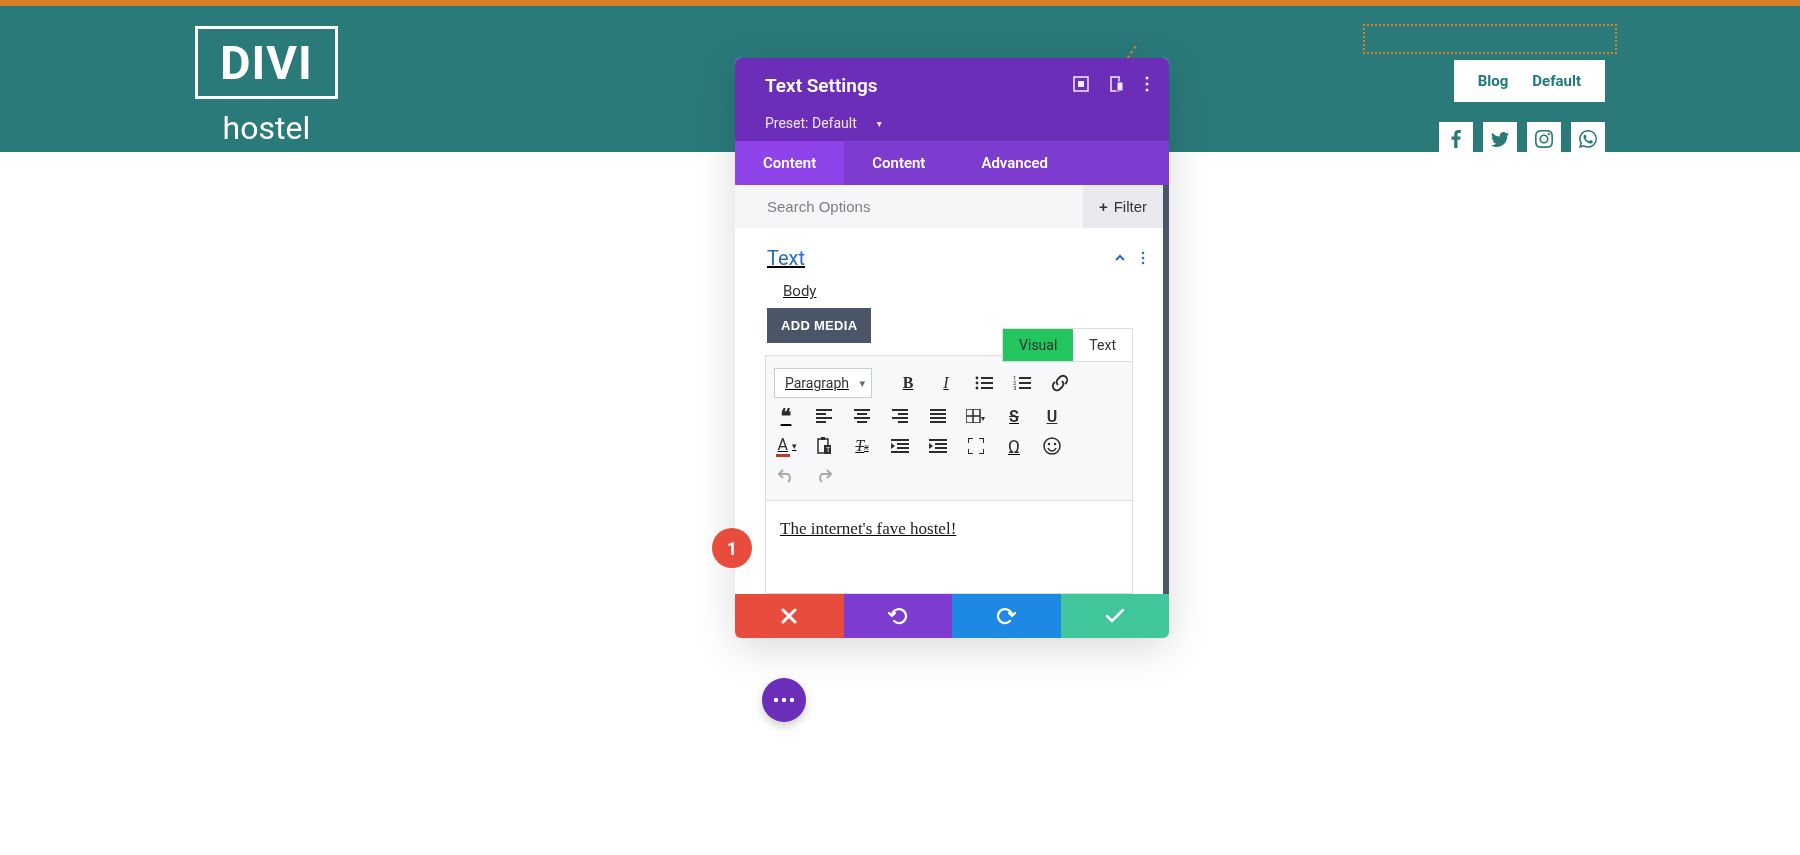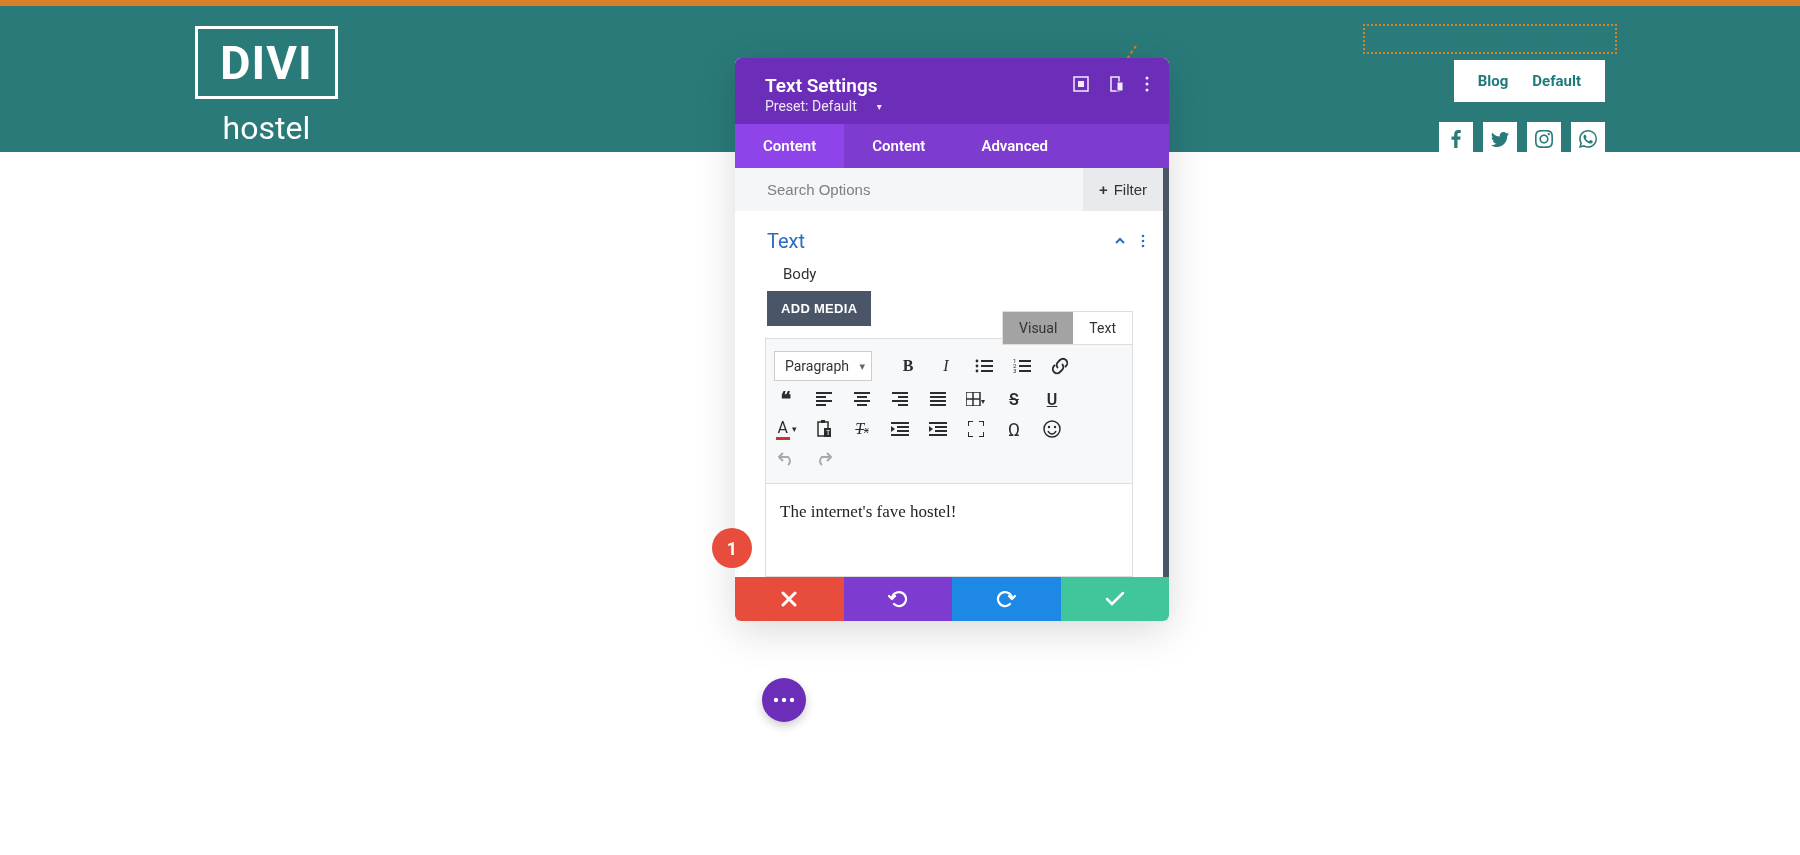--- a/index.html
+++ b/index.html
@@ -90,21 +90,21 @@
 .panel-header {
   background: #6c2eb9;
   color: #fff;
   padding: 16px 20px 10px 30px;
   display: flex;
   justify-content: space-between;
   position: relative;
 }
 .panel-title-area { display: flex; flex-direction: column; }
 .panel-title { font-size: 19px; font-weight: 600; }
-.panel-preset { font-size: 14px; opacity: 0.88; margin-top: 1px; display: flex; align-items: center; gap: 20px; }
+.panel-preset { font-size: 14px; opacity: 0.88; margin-top: 18px; display: flex; align-items: center; gap: 20px; }
 .panel-header-icons { display: flex; gap: 20px; align-items: flex-start; margin-top: 2px; }
 .panel-header-icons span { cursor: pointer; font-size: 16px; opacity: 0.9; }
 
 .tabs { display: flex; background: #7e3bd0; }
 .tab {
   flex: 0 0 auto;
   padding: 13px 28px;
   color: #fff;
   font-size: 15px;
   font-weight: 600;
@@ -135,20 +135,21 @@
   color: #333;
   display: flex;
   align-items: center;
   gap: 6px;
   cursor: pointer;
 }
 
 .panel-body {
   padding: 0;
   position: relative;
+  text-decoration: underline;
 }
 .panel-body-scroll {
   border-right: 6px solid #4a5568;
 }
 .section-header {
   display: flex;
   justify-content: space-between;
   align-items: center;
   padding: 18px 18px 12px 32px;
 }
@@ -181,21 +182,21 @@
   display: flex;
   border: 1px solid #ddd;
 }
 .vt-tab {
   padding: 8px 16px;
   background: #fff;
   font-size: 14px;
   color: #333;
   cursor: pointer;
 }
-.vt-tab.active { background: #a3a3a3; }
+.vt-tab.active { background: #22c55e; }
 
 .toolbar {
   margin: 12px 30px 0 30px;
   border: 1px solid #ddd;
   background: #f7f8fa;
   padding: 6px 8px;
 }
 .format-select {
   border: 1px solid #ccc;
   background: #fff;

